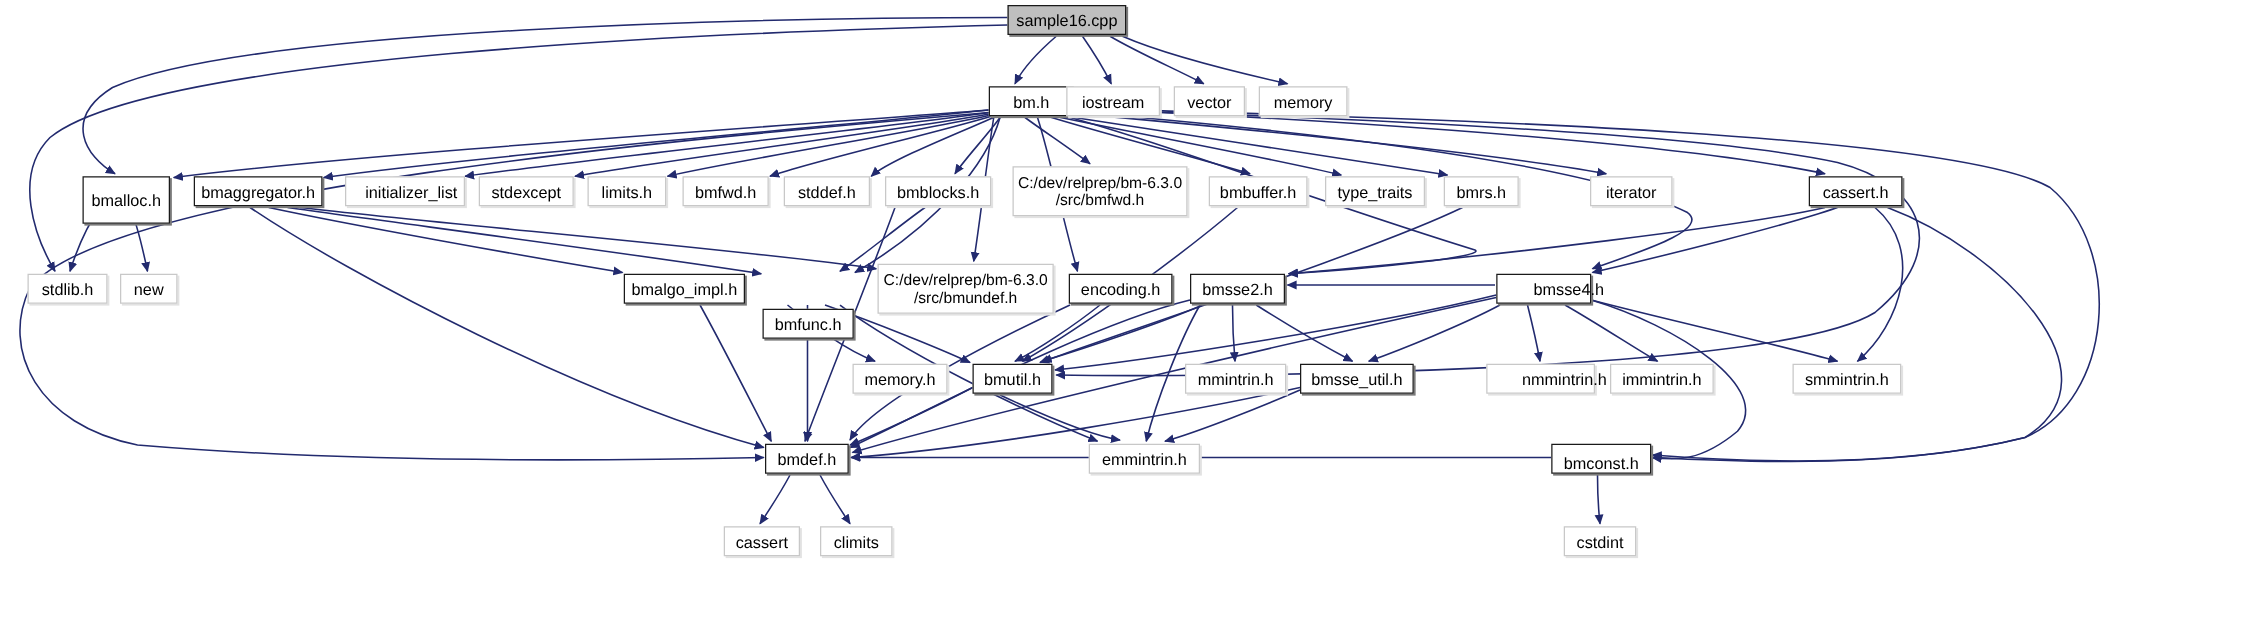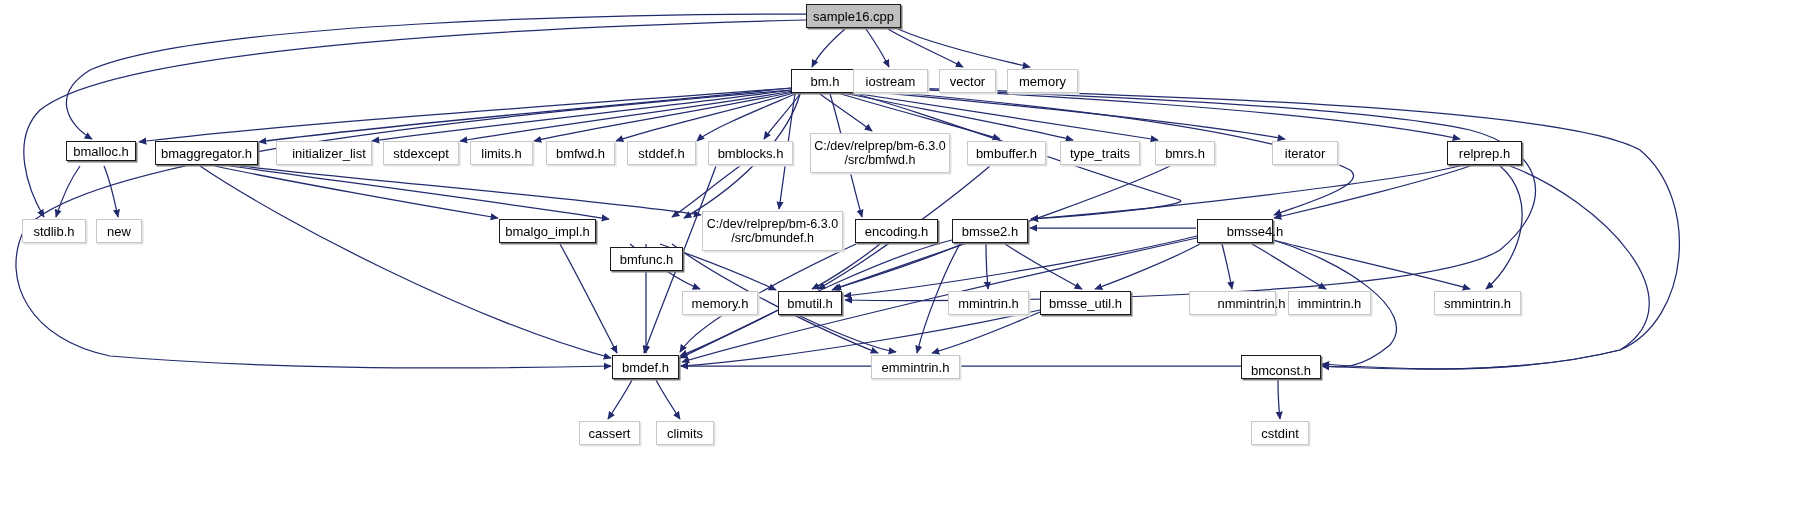--- a/index.html
+++ b/index.html
@@ -124,35 +124,35 @@
         <path d="M 1170,166 C 1100,200 900,265 832,290" fill="none" stroke="#222a6e" stroke-width="1.25" marker-end="url(#arrow)"></path>
         <path d="M 716,166 C 700,210 660,310 644,353" fill="none" stroke="#222a6e" stroke-width="1.25" marker-end="url(#arrow)"></path>
       </g>
   </svg>
   <div id="node-layer">
       <div class="node root" style="left: 806px; top: 4px; width: 95px; height: 24px;"><span class="lbl">sample16.cpp</span></div>
       <div class="node strong" style="left: 791px; top: 69px; width: 68px; height: 24px;"><span class="lbl">bm.h</span></div>
       <div class="node weak" style="left: 853px; top: 69px; width: 75px; height: 24px;"><span class="lbl">iostream</span></div>
       <div class="node weak" style="left: 939px; top: 69px; width: 57px; height: 24px;"><span class="lbl">vector</span></div>
       <div class="node weak" style="left: 1007px; top: 69px; width: 71px; height: 24px;"><span class="lbl">memory</span></div>
-      <div class="node strong" style="left: 66px; top: 141px; width: 70px; height: 20px; justify-content: center;"><span class="lbl">bmalloc.h</span></div>
+      <div class="node strong" style="left: 66px; top: 141px; width: 70px; height: 38px; justify-content: center;"><span class="lbl">bmalloc.h</span></div>
       <div class="node strong" style="left: 155px; top: 141px; width: 103px; height: 24px;"><span class="lbl">bmaggregator.h</span></div>
       <div class="node weak" style="left: 276px; top: 141px; width: 96px; height: 24px; padding-left: 10px;"><span class="lbl">initializer_list</span></div>
       <div class="node weak" style="left: 383px; top: 141px; width: 76px; height: 24px;"><span class="lbl">stdexcept</span></div>
       <div class="node weak" style="left: 470px; top: 141px; width: 63px; height: 24px;"><span class="lbl">limits.h</span></div>
       <div class="node weak" style="left: 546px; top: 141px; width: 69px; height: 24px;"><span class="lbl">bmfwd.h</span></div>
       <div class="node weak" style="left: 627px; top: 141px; width: 69px; height: 24px;"><span class="lbl">stddef.h</span></div>
       <div class="node weak" style="left: 708px; top: 141px; width: 85px; height: 24px;"><span class="lbl">bmblocks.h</span></div>
       <div class="node weak two-line" style="left: 810px; top: 133px; width: 140px; height: 40px;"><span class="lbl">C:/dev/relprep/bm-6.3.0
 /src/bmfwd.h</span></div>
       <div class="node weak" style="left: 967px; top: 141px; width: 79px; height: 24px;"><span class="lbl">bmbuffer.h</span></div>
       <div class="node weak" style="left: 1060px; top: 141px; width: 80px; height: 24px;"><span class="lbl">type_traits</span></div>
       <div class="node weak" style="left: 1155px; top: 141px; width: 60px; height: 24px;"><span class="lbl">bmrs.h</span></div>
       <div class="node weak" style="left: 1272px; top: 141px; width: 66px; height: 24px;"><span class="lbl">iterator</span></div>
-      <div class="node strong" style="left: 1447px; top: 141px; width: 75px; height: 24px;"><span class="lbl">relprep.h</span></div>
+      <div class="node strong" style="left: 1447px; top: 141px; width: 75px; height: 24px;"><span class="lbl">cassert.h</span></div>
       <div class="node strong" style="left: 499px; top: 219px; width: 97px; height: 24px;"><span class="lbl">bmalgo_impl.h</span></div>
       <div class="node strong" style="left: 610px; top: 219px; width: 73px; height: 24px; margin-top: 28px;"><span class="lbl">bmfunc.h</span></div>
       <div class="node weak two-line" style="left: 702px; top: 211px; width: 141px; height: 40px;"><span class="lbl">C:/dev/relprep/bm-6.3.0
 /src/bmundef.h</span></div>
       <div class="node strong" style="left: 855px; top: 219px; width: 83px; height: 24px;"><span class="lbl">encoding.h</span></div>
       <div class="node strong" style="left: 952px; top: 219px; width: 76px; height: 24px;"><span class="lbl">bmsse2.h</span></div>
       <div class="node strong" style="left: 1197px; top: 219px; width: 76px; height: 24px; padding-left: 40px;"><span class="lbl">bmsse4.h</span></div>
       <div class="node weak" style="left: 682px; top: 291px; width: 76px; height: 24px;"><span class="lbl">memory.h</span></div>
       <div class="node strong" style="left: 778px; top: 291px; width: 64px; height: 24px;"><span class="lbl">bmutil.h</span></div>
       <div class="node weak" style="left: 948px; top: 291px; width: 81px; height: 24px;"><span class="lbl">mmintrin.h</span></div>

